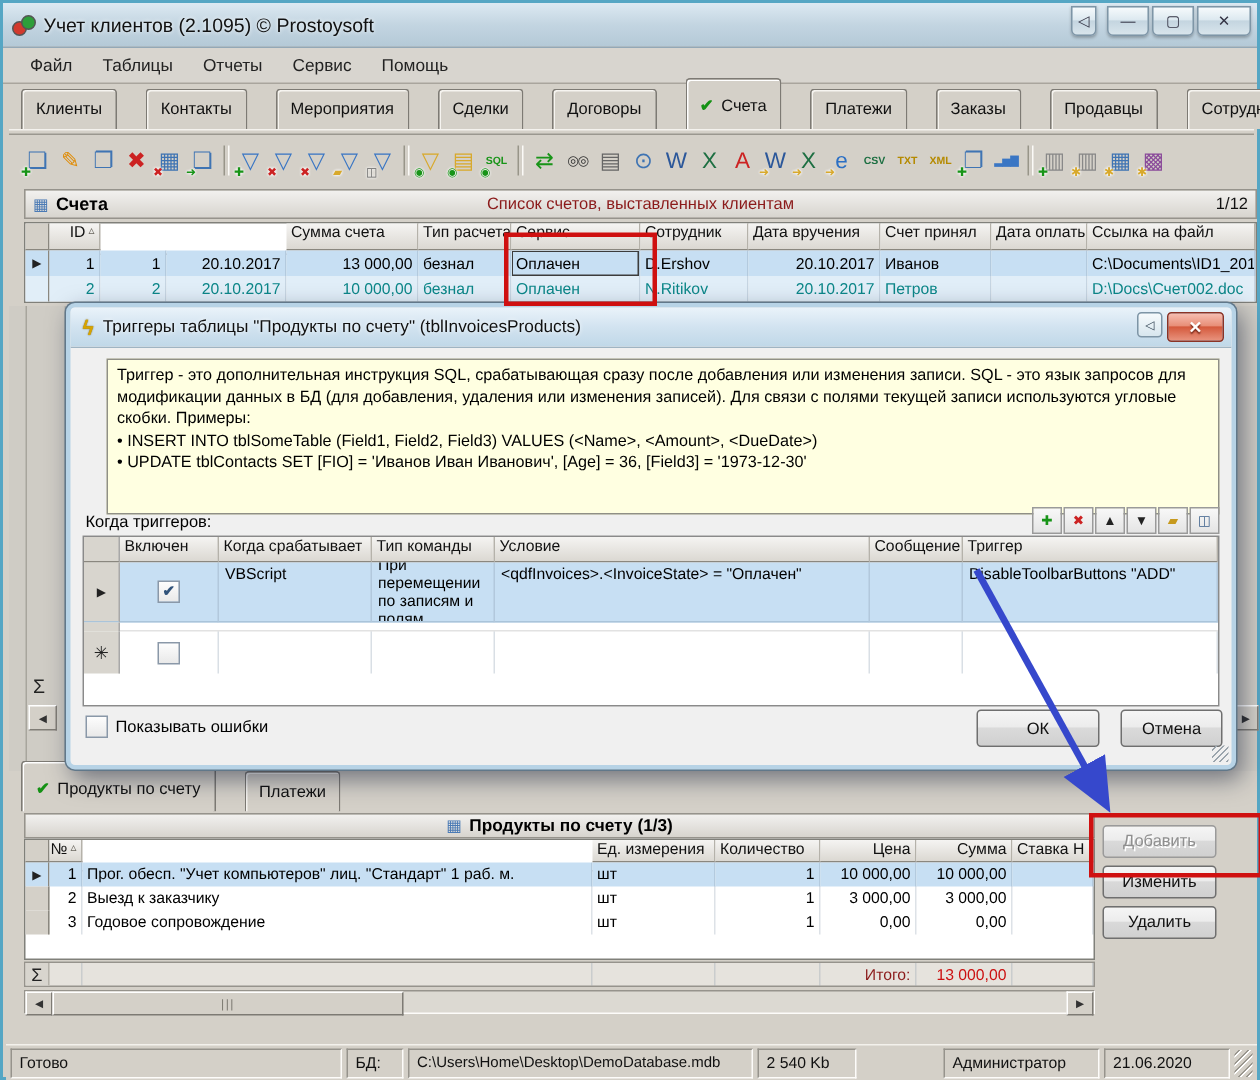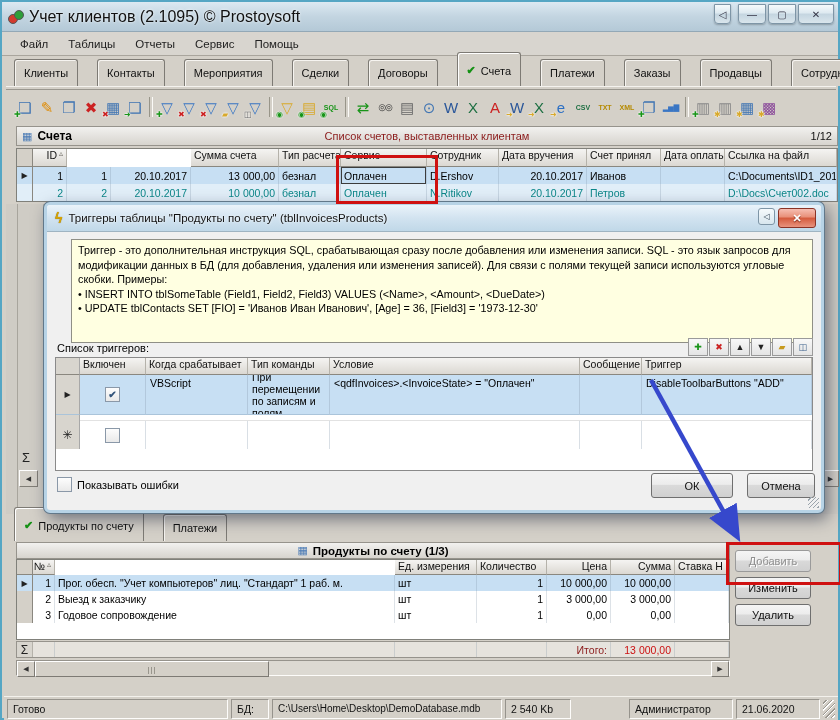--- a/index.html
+++ b/index.html
@@ -7,21 +7,21 @@
   #win{position:absolute;inset:0;background:#d4d0c8;border:2px solid #55a6c4;box-sizing:border-box;}
   .abs{position:absolute;box-sizing:border-box;}
   
   #titlebar{left:0;top:0;width:836px;height:30px;
     background:linear-gradient(#dce9f2,#c3d5e1 50%,#b4c9d7);border-bottom:1px solid #93a8b6;
     display:flex;align-items:center;padding:0 6px;}
   #appicon{width:16px;height:14px;position:relative;margin-right:5px;}
   #appicon i{position:absolute;width:8px;height:8px;border-radius:50%;border:1px solid #555;}
   #appicon i.red{left:0;top:4px;background:#d23a2e;}
   #appicon i.grn{left:6px;top:0;background:#2e9e3a;}
-  #apptitle{font-size:16px;color:#111;text-shadow:0 0 3px #fff;}
+  #apptitle{font-size:13px;color:#111;text-shadow:0 0 3px #fff;}
   #winbtns{position:absolute;right:4px;top:2px;display:flex;gap:2px;}
   .wbtn{height:18px;border:1px solid #7e95a6;border-radius:0 0 4px 4px;
     background:linear-gradient(#f6fafc,#dde9f0 45%,#c4d5e0 50%,#d9e5ec);
     color:#334;font-size:10px;display:flex;align-items:center;justify-content:center;
     box-shadow:0 1px 2px rgba(0,0,0,.25);}
   .wbtn.roll{width:15px;margin-right:5px;}
   .wbtn.min,.wbtn.max{width:26px;}
   .wbtn.cls{width:34px;}
   
   #menubar{left:0;top:30px;width:836px;height:24px;background:#d8d5cf;
@@ -496,21 +496,21 @@
         <span id="dclose">✕</span>
       </div>
     </div>
 
     <div id="dinfo">
       <div>Триггер - это дополнительная инструкция SQL, срабатывающая сразу после добавления или изменения записи. SQL - это язык запросов для модификации данных в БД (для добавления, удаления или изменения записей). Для связи с полями текущей записи используются угловые скобки. Примеры:</div>
       <div class="bullet">• INSERT INTO tblSomeTable (Field1, Field2, Field3) VALUES (&lt;Name&gt;, &lt;Amount&gt;, &lt;DueDate&gt;)</div>
       <div class="bullet">• UPDATE tblContacts SET [FIO] = 'Иванов Иван Иванович', [Age] = 36, [Field3] = '1973-12-30'</div>
     </div>
 
-    <span id="dlistlbl">Список триггеров:</span>
+    <span id="dlistlbl">Когда триггеров:</span>
     <div id="dminibar">
         <span class="mtb">
           <span class="g" style="color: rgb(24, 148, 24);">✚</span>
         </span>
         <span class="mtb">
           <span class="g" style="color: rgb(204, 34, 34);">✖</span>
         </span>
         <span class="mtb">
           <span class="g" style="color: rgb(34, 34, 34);">▲</span>
         </span>

